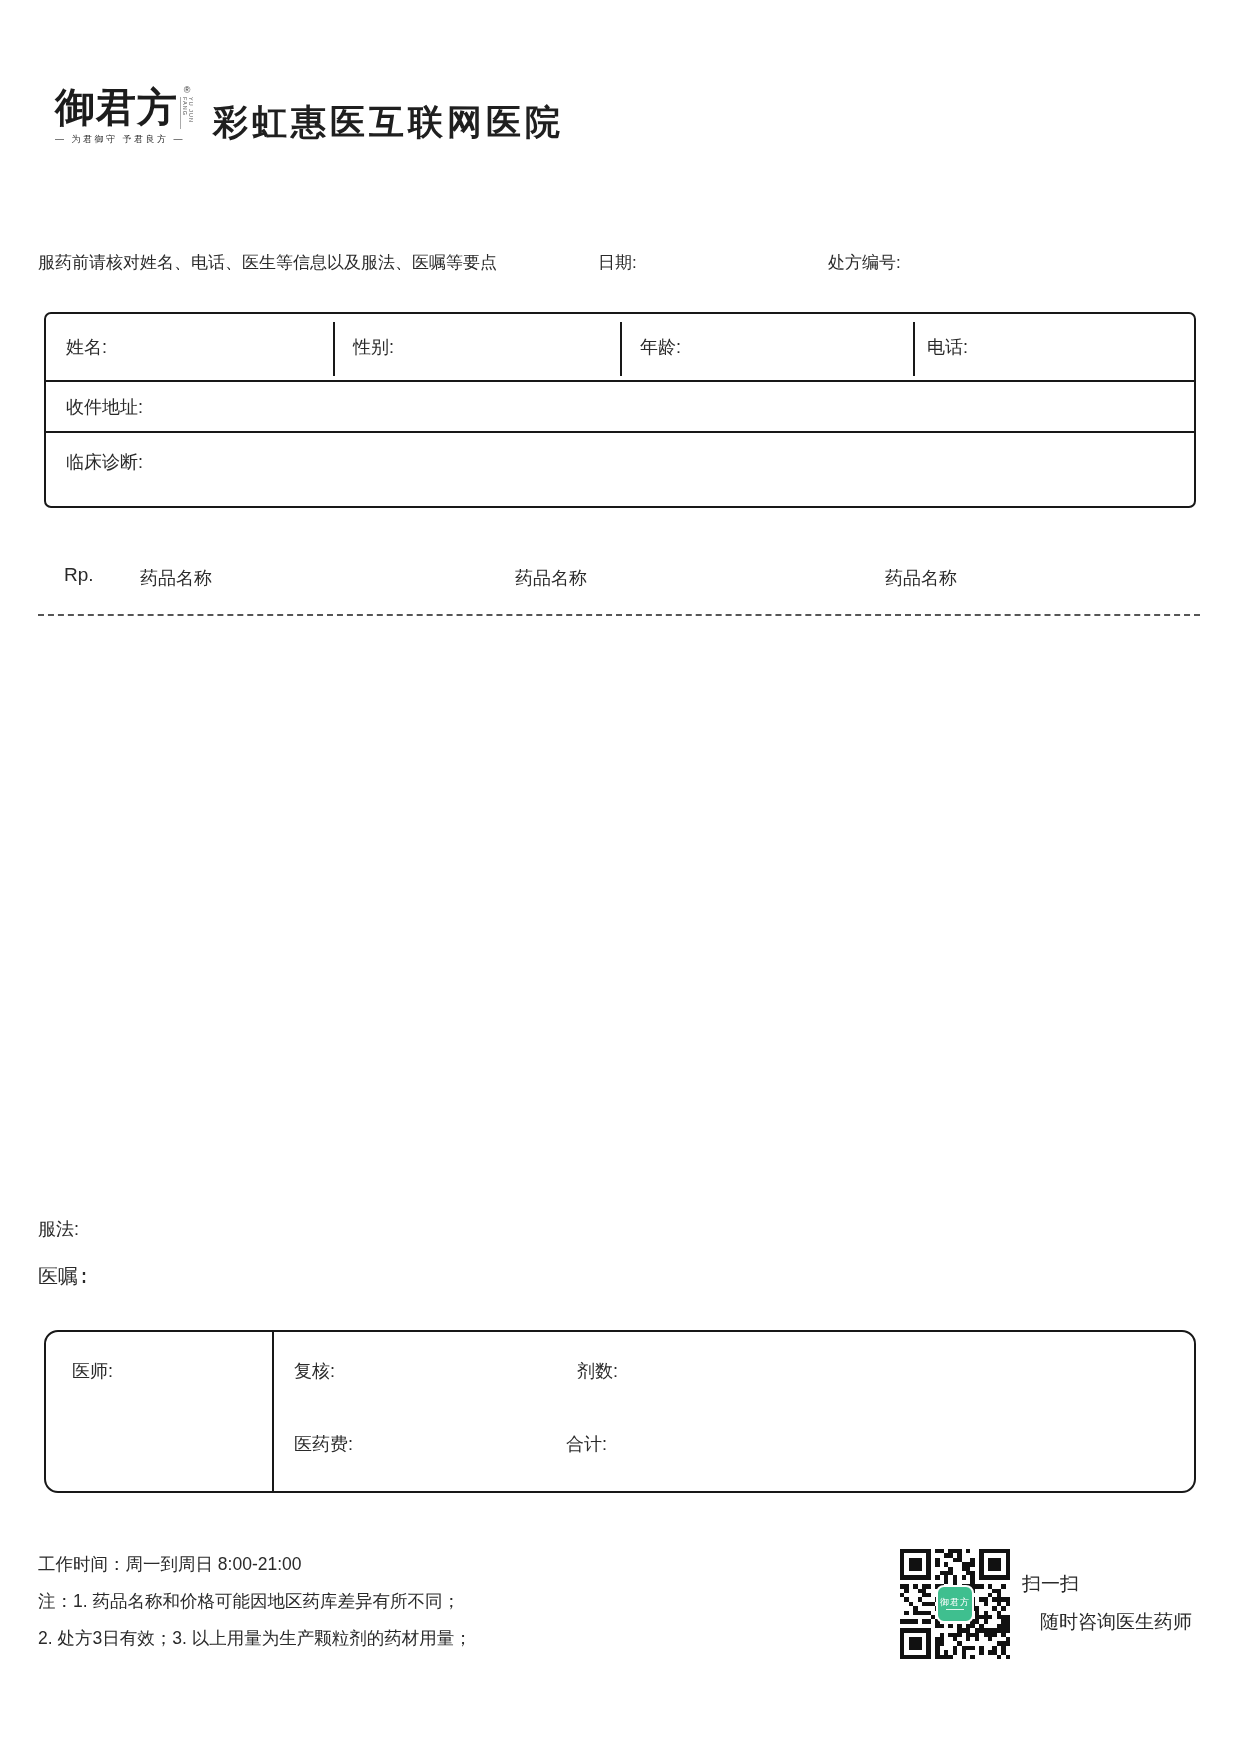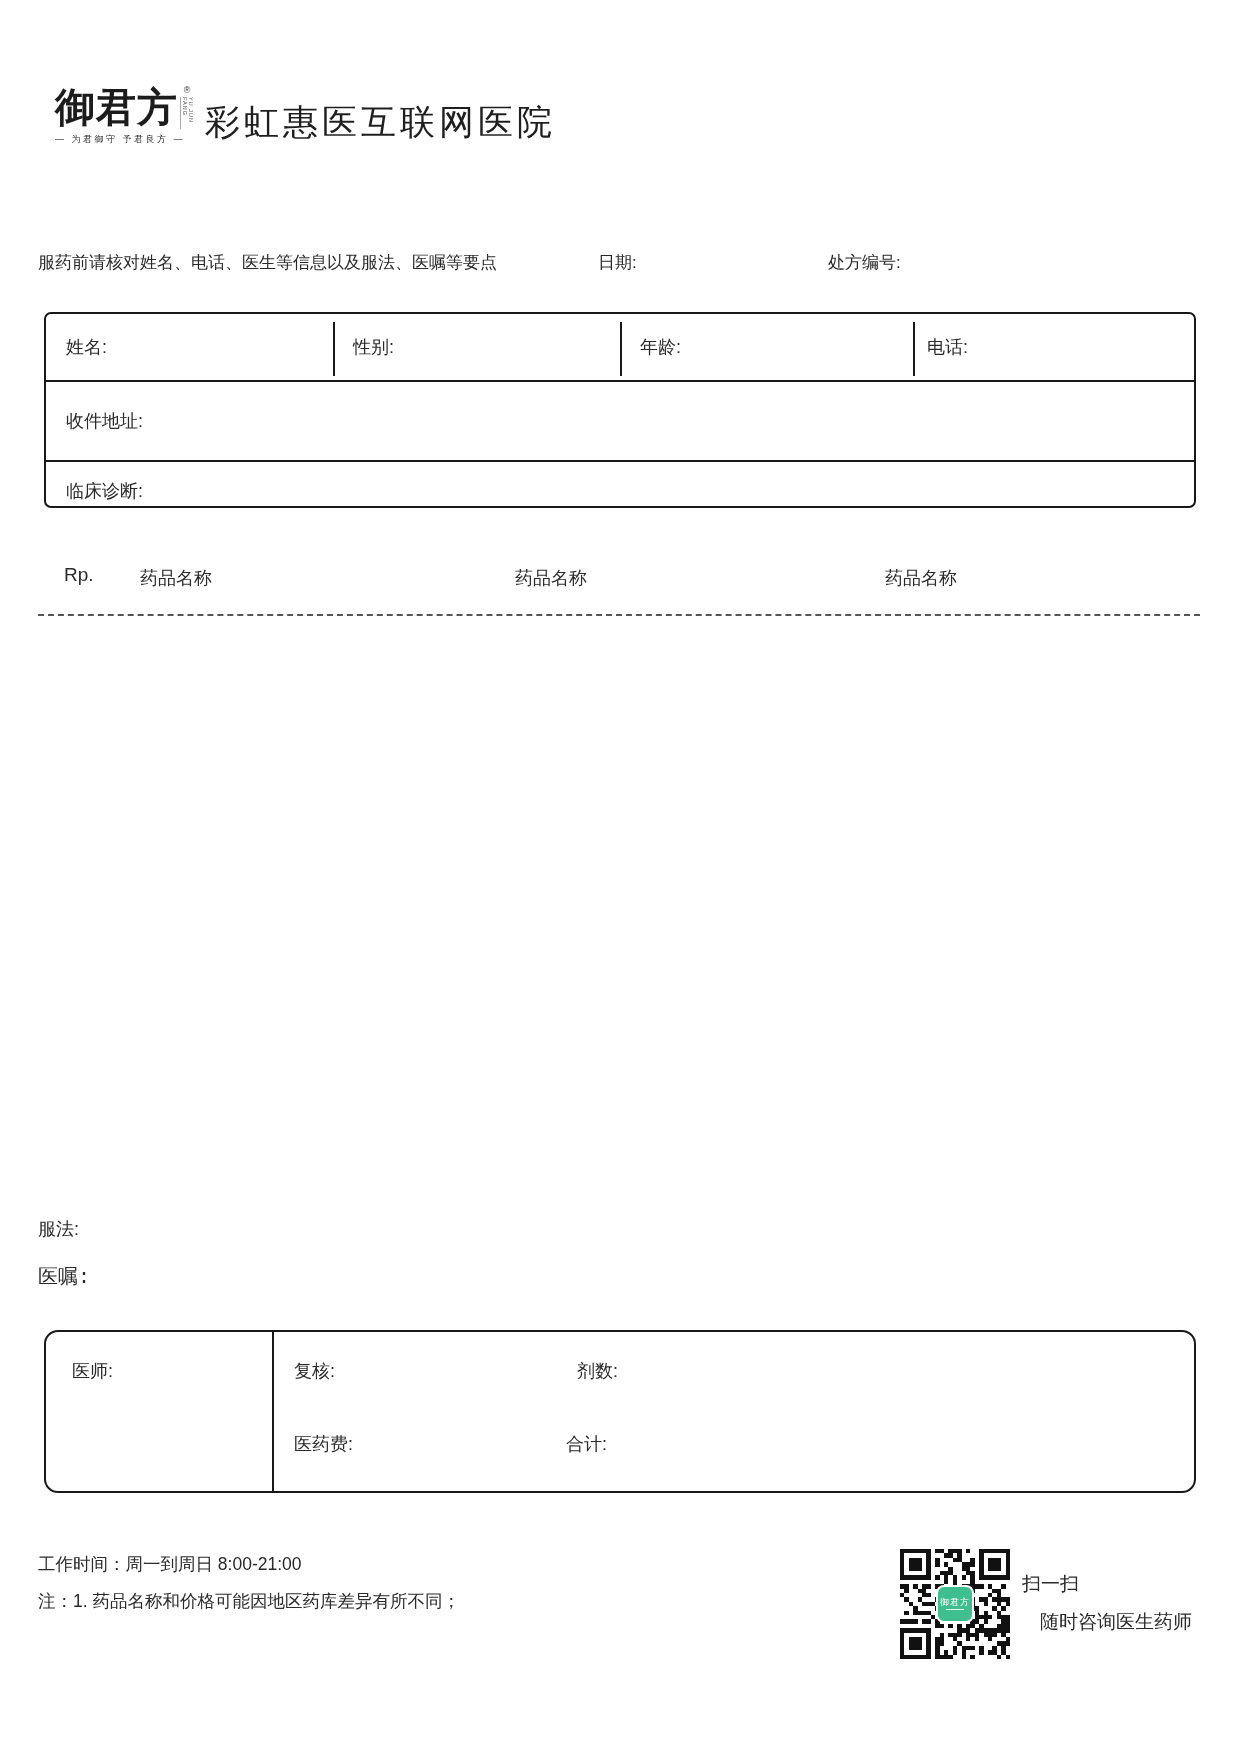--- a/index.html
+++ b/index.html
@@ -17,39 +17,39 @@
     font-size:40px;line-height:1.05;letter-spacing:1px;color:#1c1c1c;
   }
   .brand-side{display:flex;flex-direction:column;align-items:center;margin-left:2px;}
   .reg{font-size:9px;color:#333;line-height:1;}
   .vert{
     writing-mode:vertical-rl;text-orientation:mixed;font-size:5.5px;letter-spacing:1px;
     color:#555;height:32px;margin-top:2px;border-left:1px solid #aaa;padding-left:1px;
   }
   .tagline{margin-top:4px;font-size:9px;letter-spacing:2.5px;color:#2e2e2e;white-space:nowrap;}
   .hospital{
-    position:absolute;left:205px;top:99px;font-size:35px;font-weight:normal;
+    position:absolute;left:213px;top:99px;font-size:35px;font-weight:bold;
     letter-spacing:4px;color:#1f1f1f;white-space:nowrap;
   }
 
   
   .notice-check{left:38px;top:251px;font-size:17px;}
   .notice-date{left:598px;top:251px;font-size:17px;}
   .notice-rx{left:828px;top:251px;font-size:17px;}
 
   
   .pbox{
     position:absolute;left:44px;top:312px;width:1152px;height:196px;
     border:2px solid #181818;border-radius:7px;box-sizing:border-box;background:#fff;
   }
   .prow1{position:relative;height:66px;border-bottom:2px solid #181818;display:flex;}
   .pcell{flex:1;display:flex;align-items:center;padding-left:20px;font-size:18px;box-sizing:border-box;}
   .pdiv{position:absolute;top:8px;bottom:4px;width:2px;background:#181818;}
   .pdiv1{left:25%;} .pdiv2{left:50%;} .pdiv3{left:75.5%;}
-  .prow2{height:80px;border-bottom:2px solid #181818;display:flex;align-items:center;padding-left:20px;font-size:18px;box-sizing:border-box;}
+  .prow2{height:51px;border-bottom:2px solid #181818;display:flex;align-items:center;padding-left:20px;font-size:18px;box-sizing:border-box;}
   .prow3{height:58px;display:flex;align-items:center;padding-left:20px;font-size:18px;box-sizing:border-box;}
 
   
   .rp-label{left:64px;top:564px;font-size:19px;}
   .drug-col-1{left:140px;top:566px;font-size:18px;}
   .drug-col-2{left:515px;top:566px;font-size:18px;}
   .drug-col-3{left:885px;top:566px;font-size:18px;}
   .dashed{position:absolute;left:38px;top:614px;width:1162px;height:0;border-top:2px dashed #555;}
 
   
@@ -146,20 +146,21 @@
     <i class="sdiv"></i>
     <span class="slabel doctor">医师:</span>
     <span class="slabel review">复核:</span>
     <span class="slabel doses">剂数:</span>
     <span class="slabel fee">医药费:</span>
     <span class="slabel total">合计:</span>
   </div>
 
   <span class="abs hours">工作时间：周一到周日 8:00-21:00</span>
   <span class="abs note1">注：1. 药品名称和价格可能因地区药库差异有所不同；</span>
+  <span class="abs note2">2. 处方3日有效；3. 以上用量为生产颗粒剂的药材用量；</span>
 
   <div class="qr">
     <svg id="qr-svg" viewBox="0 0 110 110" shape-rendering="crispEdges">
         <rect x="35.20" y="0.00" width="4.40" height="4.40" fill="#111111"></rect>
         <rect x="39.60" y="0.00" width="4.40" height="4.40" fill="#111111"></rect>
         <rect x="48.40" y="0.00" width="4.40" height="4.40" fill="#111111"></rect>
         <rect x="52.80" y="0.00" width="4.40" height="4.40" fill="#111111"></rect>
         <rect x="57.20" y="0.00" width="4.40" height="4.40" fill="#111111"></rect>
         <rect x="66.00" y="0.00" width="4.40" height="4.40" fill="#111111"></rect>
         <rect x="44.00" y="4.40" width="4.40" height="4.40" fill="#111111"></rect>

